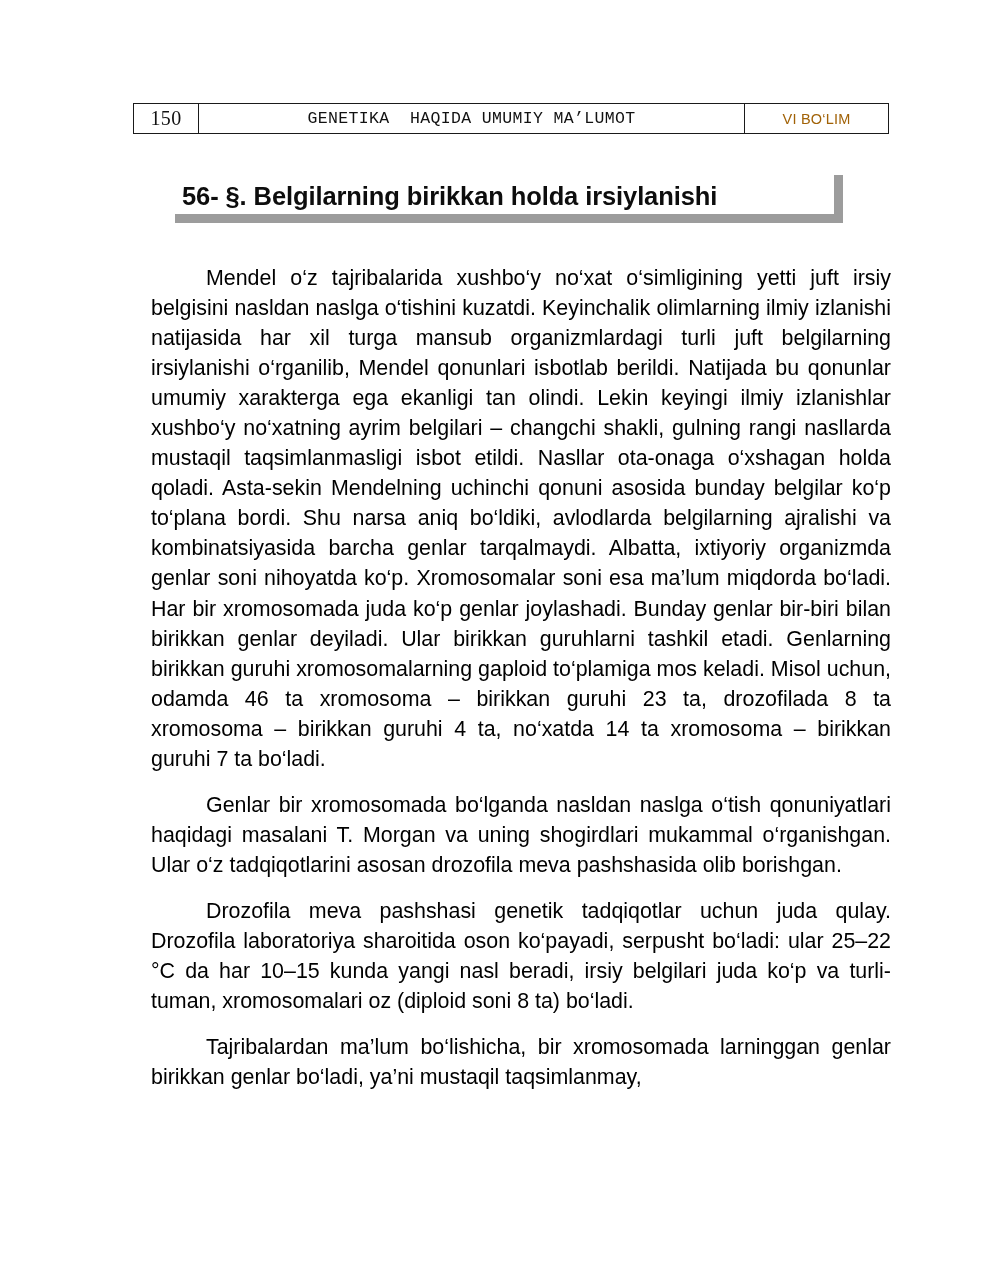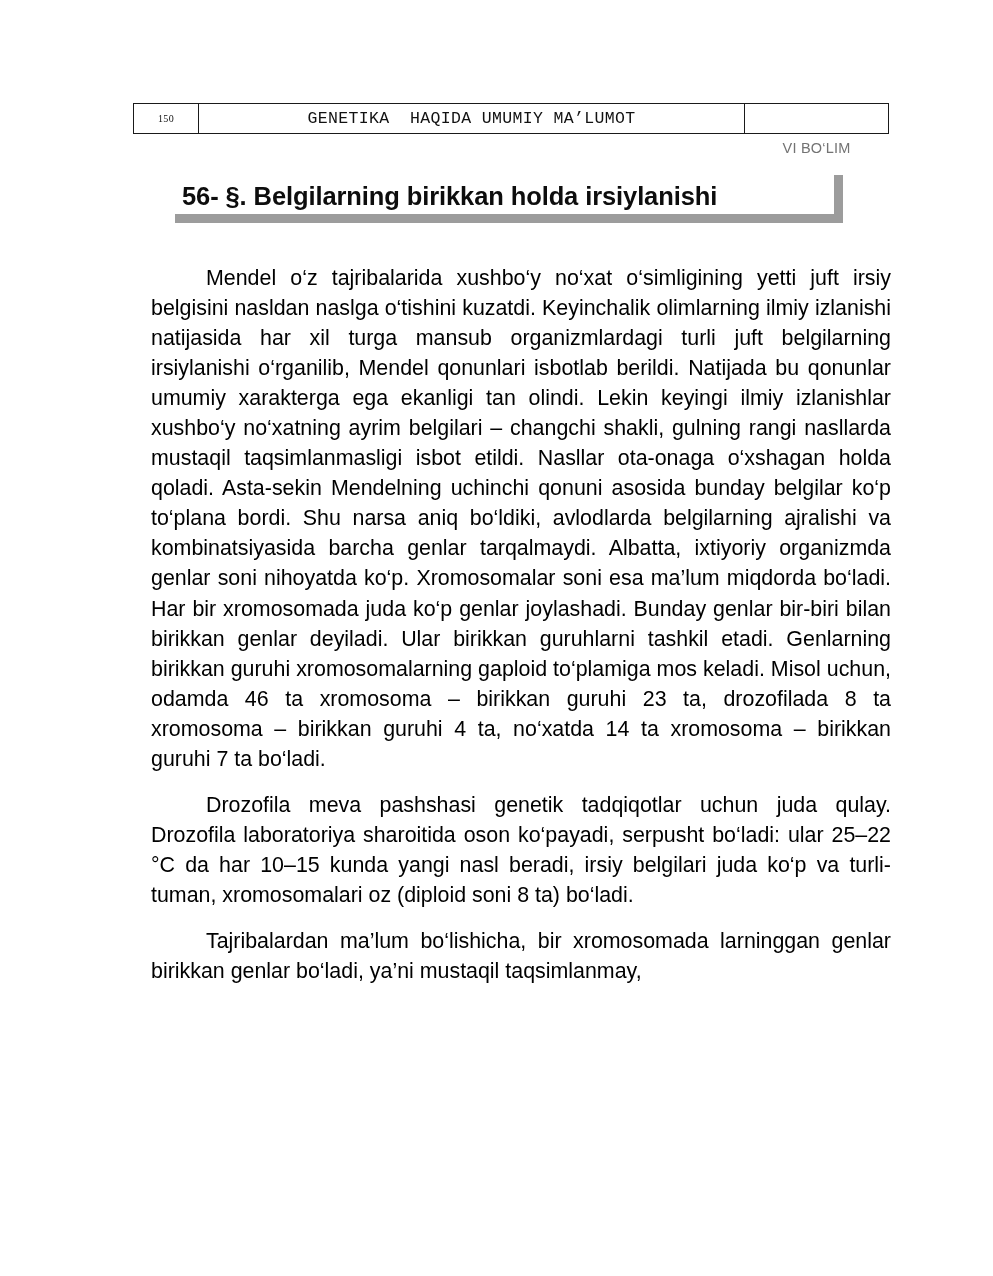--- a/index.html
+++ b/index.html
@@ -41,40 +41,39 @@
     display: flex;
     align-items: center;
     justify-content: center;
     box-sizing: border-box;
     height: 100%;
   }
   .rh-page-number {
     width: 65px;
     border-right: 1.6px solid #1a1a1a;
     font-family: "Liberation Serif", serif;
-    font-size: 10px;
+    font-size: 20px;
     letter-spacing: 0.3px;
     color: #111111;
   }
   .rh-title {
     flex: 1 1 auto;
     border-right: 1.6px solid #1a1a1a;
     font-family: Liberation Mono, monospace;
     font-size: 16.5px;
     letter-spacing: 0.35px;
     color: #111111;
     white-space: pre;
   }
   .rh-part {
     width: 143px;
     font-family: "Liberation Sans", sans-serif;
     font-size: 14.5px;
     letter-spacing: 0.2px;
-    color: #737373;
-    margin-top: 29px;
+    color: #a16207;
   }
 
   
   .section-heading-wrap {
     position: absolute;
     left: 166px;
     top: 166px;
     width: 668px;
     height: 48px;
   }
@@ -144,17 +143,18 @@
 
   <div class="section-heading-wrap">
     <div class="section-heading-shadow"></div>
     <div class="section-heading">
       <span class="section-heading-text">56- §. Belgilarning birikkan holda irsiylanishi</span>
     </div>
   </div>
 
   <div class="body-text">
     <p class="para">Mendel o‘z tajribalarida xushbo‘y no‘xat o‘simligining yetti juft irsiy belgisini nasldan naslga o‘tishini kuzatdi. Keyinchalik olim­larning ilmiy izlanishi natijasida har xil turga mansub organizm­lardagi turli juft belgilarning irsiylanishi o‘rganilib, Mendel qonun­lari isbotlab berildi. Natijada bu qonunlar umumiy xarakterga ega ekanligi tan olindi. Lekin keyingi ilmiy izlanishlar xushbo‘y no‘xat­ning ayrim belgilari – changchi shakli, gulning rangi nasllarda mustaqil taqsimlanmasligi isbot etildi. Nasllar ota-onaga o‘xsha­gan holda qoladi. Asta-sekin Mendelning uchinchi qonuni asosida bunday belgilar ko‘p to‘plana bordi. Shu narsa aniq bo‘ldiki, av­lodlarda belgilarning ajralishi va kombinatsiyasida barcha genlar tarqalmaydi. Albatta, ixtiyoriy organizmda genlar soni nihoyatda ko‘p. Xromosomalar soni esa ma’lum miqdorda bo‘ladi. Har bir xromosomada juda ko‘p genlar joylashadi. Bunday genlar bir-biri bilan birikkan genlar deyiladi. Ular birikkan guruhlarni tashkil eta­di. Genlarning birikkan guruhi xromosomalarning gaploid to‘plami­ga mos keladi. Misol uchun, odamda 46 ta xromosoma – birikkan guruhi 23 ta, drozofilada 8 ta xromosoma – birikkan guruhi 4 ta, no‘xatda 14 ta xromosoma – birikkan guruhi 7 ta bo‘ladi.</p>
+    <p class="para">Genlar bir xromosomada bo‘lganda nasldan naslga o‘tish qonuniyatlari haqidagi masalani T. Morgan va uning shogirdlari mukammal o‘rganishgan. Ular o‘z tadqiqotlarini asosan drozofila meva pashshasida olib borishgan.</p>
     <p class="para">Drozofila meva pashshasi genetik tadqiqotlar uchun juda qulay. Drozofila laboratoriya sharoitida oson ko‘payadi, serpusht bo‘ladi: ular 25–22 °C da har 10–15 kunda yangi nasl beradi, irsiy belgilari juda ko‘p va turli-tuman, xromosomalari oz (diploid soni 8 ta) bo‘ladi.</p>
     <p class="para">Tajribalardan ma’lum bo‘lishicha, bir xromosomada larning­gan genlar birikkan genlar bo‘ladi, ya’ni mustaqil taqsimlanmay,</p>
   </div>
 
 </div>
 
 </body></html>

